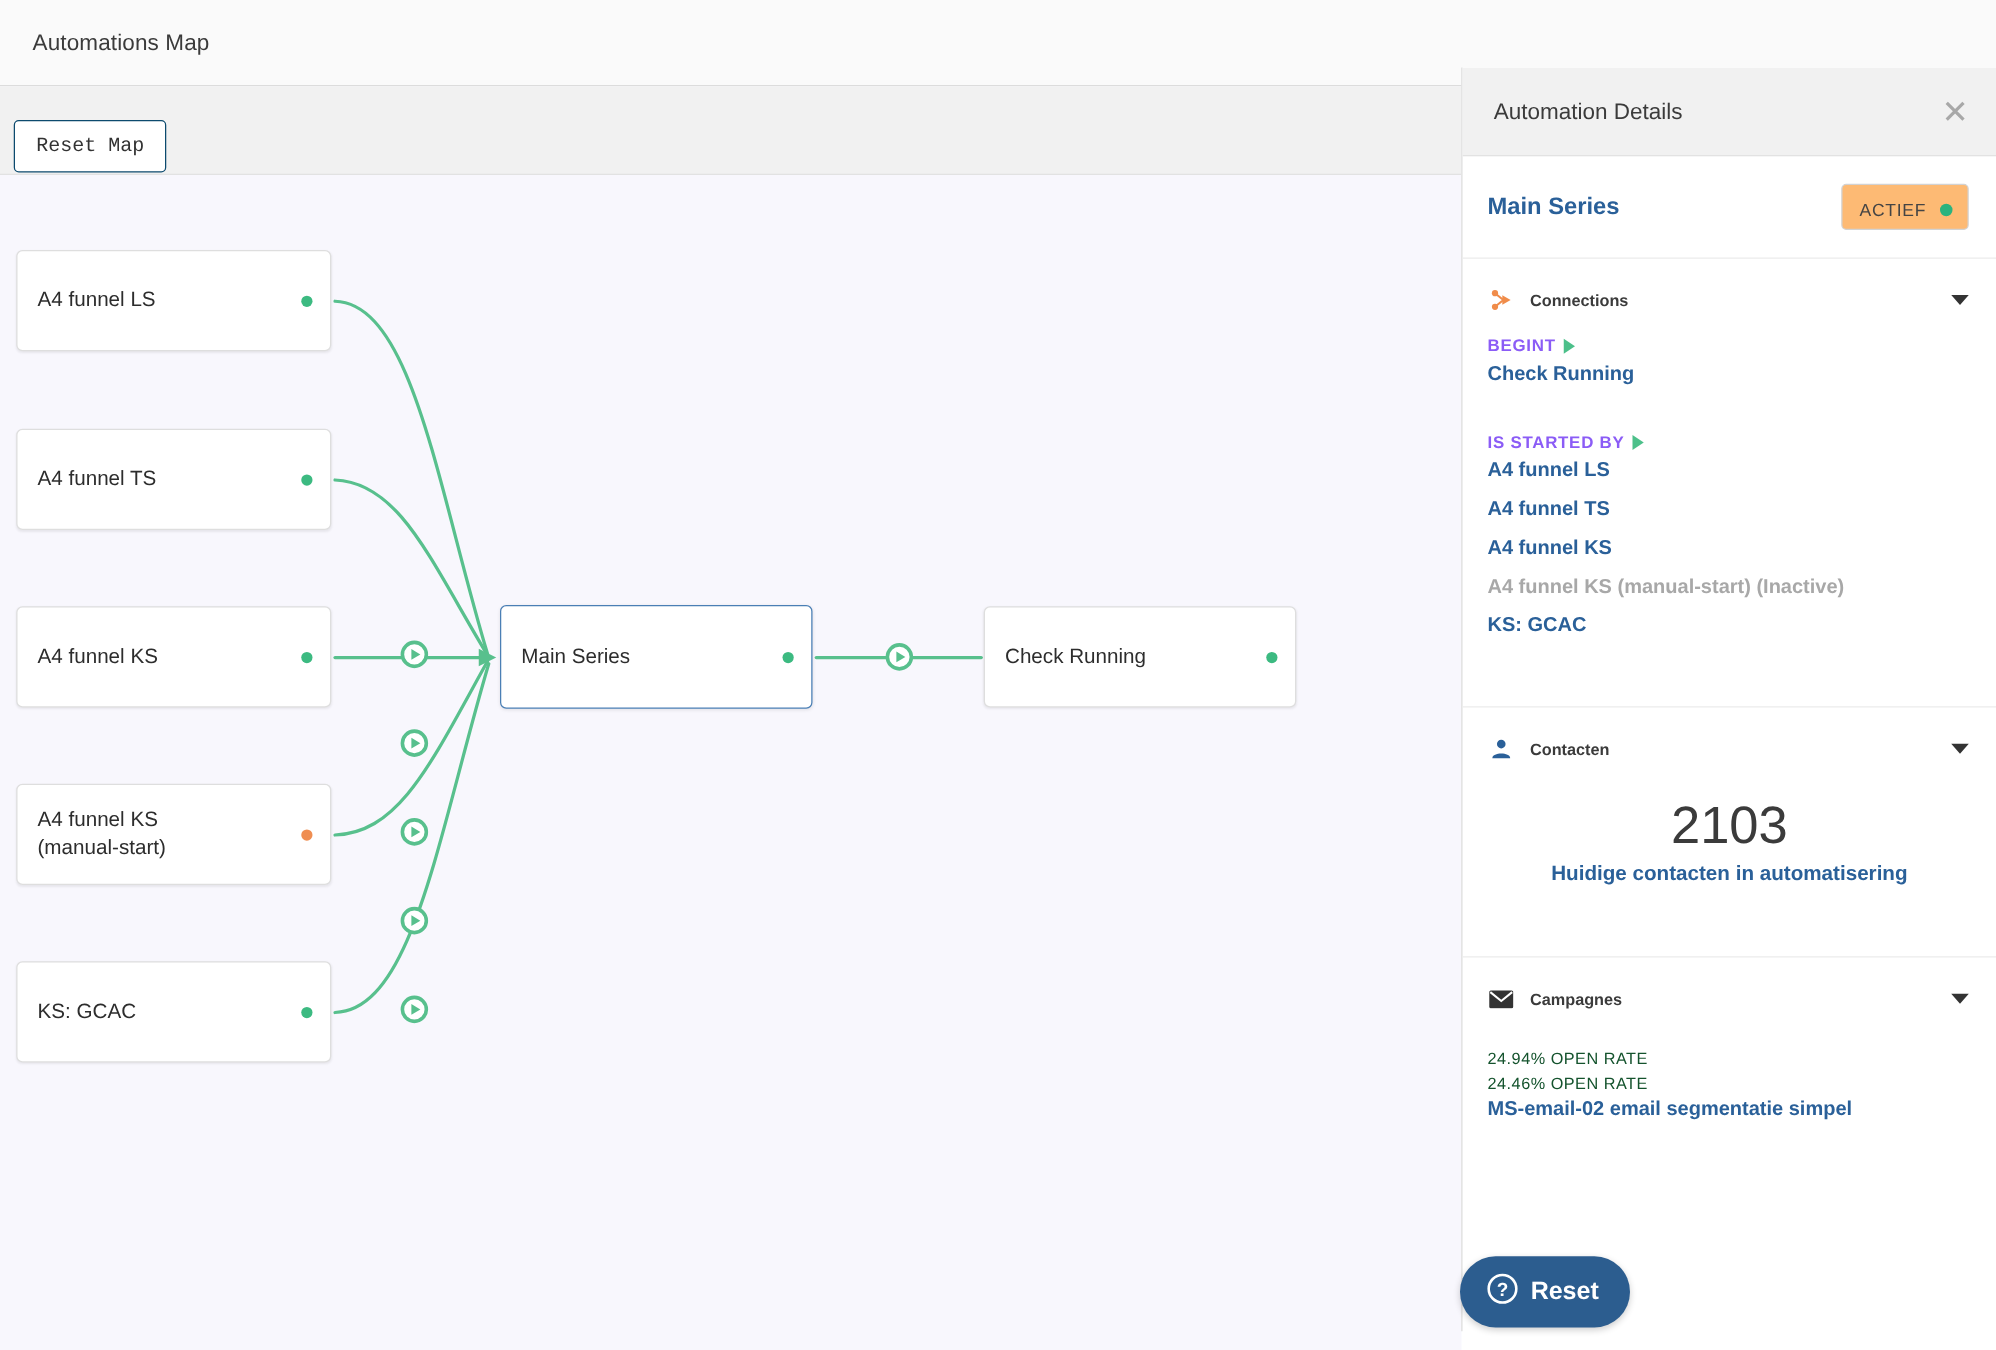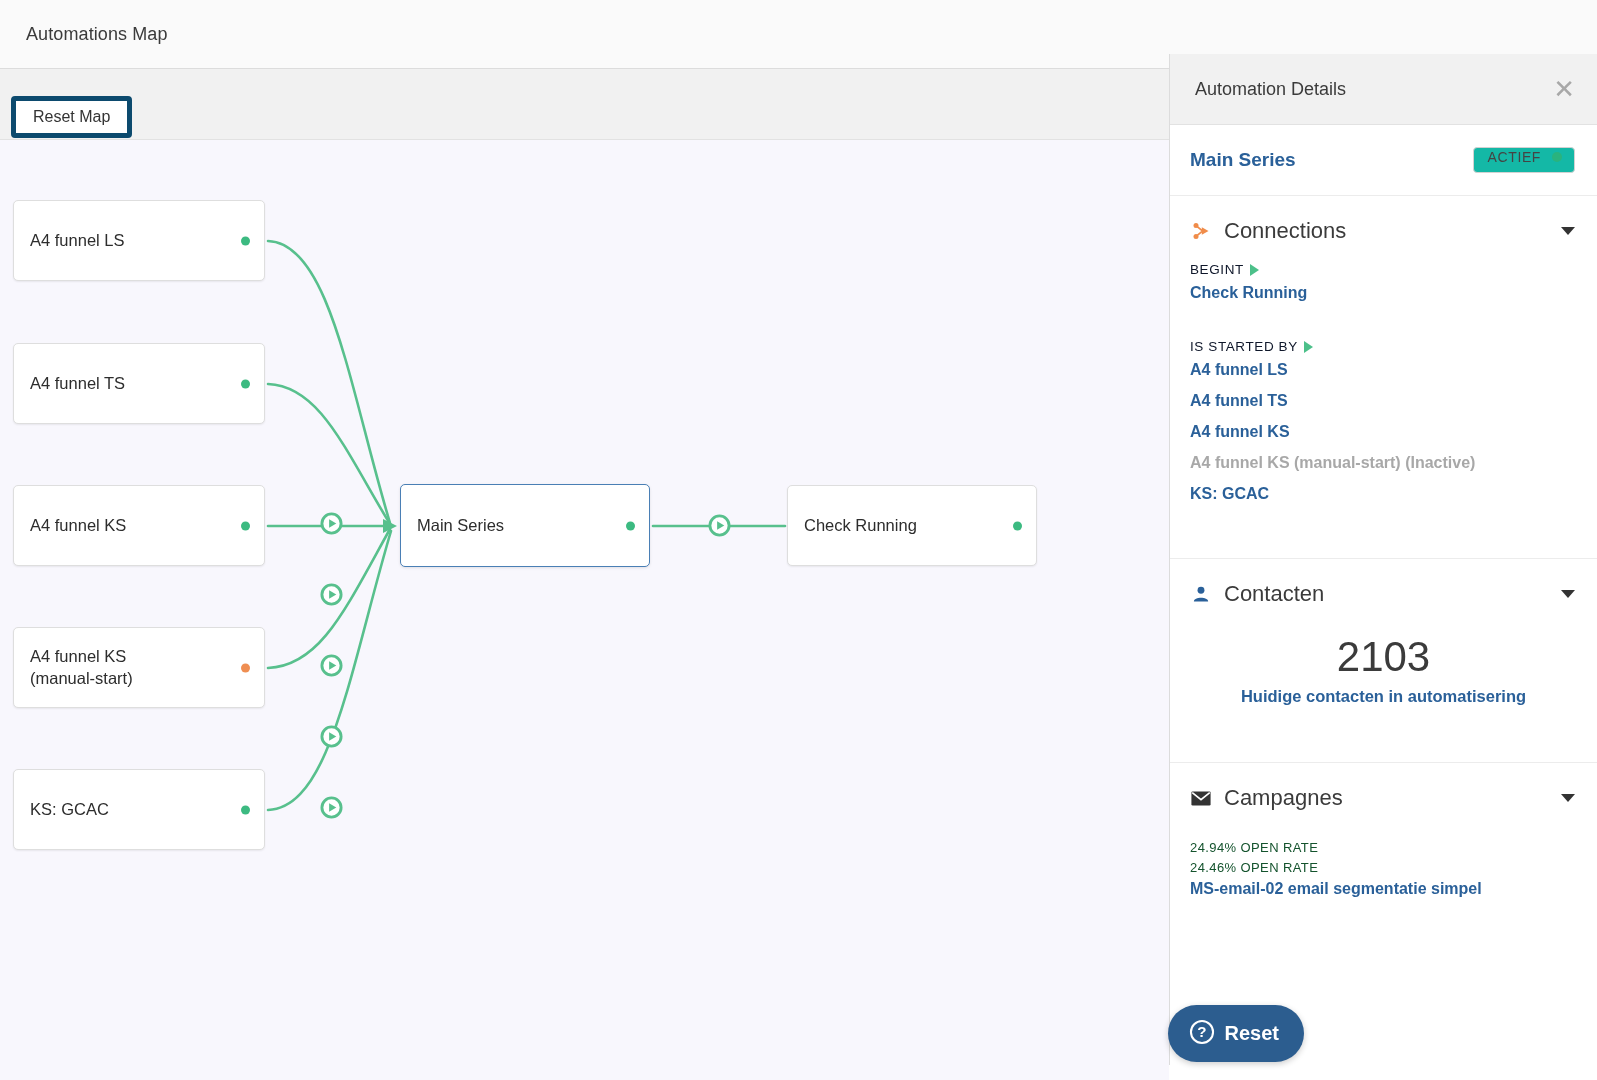--- a/index.html
+++ b/index.html
@@ -32,23 +32,23 @@
   .map-toolbar {
     position: absolute; left: 0; top: 0; width: 1169px; height: 71px;
     background: #f1f1f1;
     border-bottom: 1px solid #e2e2e2;
     display: flex; align-items: center;
   }
   .reset-btn {
     margin-left: 11px;
     height: 42px; padding: 0 17px;
     background: #ffffff;
-    border: 5px solid #0c4a6e;
+    border: 1px solid #0c4a6e;
     border-radius: 4px;
-    font-size: 16px; color: #333; font-family: Liberation Sans, sans-serif;
+    font-size: 16px; color: #333; font-family: Liberation Mono, monospace;
     cursor: pointer;
     display: flex; align-items: center; margin-top: 25px;
   }
   .canvas {
     position: absolute; left: 0; top: 71px; width: 1169px; height: 940px;
     background: #f8f7fd;
     overflow: hidden;
   }
   .edges { position: absolute; left: 0; top: 0; width: 1169px; height: 940px; }
 
@@ -98,42 +98,42 @@
 
   .auto-head {
     padding: 22px 22px 22px 20px;
     display: flex; align-items: center; justify-content: space-between;
     border-bottom: 1px solid #ececec;
   }
   .auto-name { font-size: 19px; color: #2a6099; font-weight: bold; cursor: pointer; }
   .badge {
     display: flex; align-items: center; gap: 11px;
     border: 1px solid #d2d2d2; border-radius: 4px;
-    padding: 1px 12px 7px 14px; background: #14b8a6;
+    padding: 12px 12px 7px 14px; background: #fdba74;
   }
   .badge-text { font-size: 14px; color: #444; letter-spacing: .6px; }
   .badge-dot { width: 10px; height: 10px; border-radius: 50%; background: #2ab37e; }
 
   .sect { border-bottom: 1px solid #ececec; }
   .sect-head {
     display: flex; align-items: center; padding: 22px 22px 18px 20px;
     cursor: pointer;
   }
   .sect-icon { width: 22px; height: 22px; margin-right: 12px; display: flex; align-items: center; justify-content: center; }
-  .sect-title { font-size: 22px; color: #3b3b3b; flex: 1; }
+  .sect-title { font-size: 13px; color: #3b3b3b; flex: 1; font-weight: bold; }
   .caret {
     width: 0; height: 0;
     border-left: 7px solid transparent;
     border-right: 7px solid transparent;
     border-top: 8px solid #333;
   }
 
   .conn-group { padding: 0 20px; }
   .conn-label {
-    font-size: 13.5px; color: #0f172a; font-weight: normal;
+    font-size: 13.5px; color: #8b5cf6; font-weight: bold;
     letter-spacing: .6px; margin-bottom: 7px;
     display: flex; align-items: center; gap: 6px;
   }
   .conn-arrow {
     width: 0; height: 0;
     border-top: 6px solid transparent;
     border-bottom: 6px solid transparent;
     border-left: 9px solid #4cc08a;
   }
   .conn-link {

